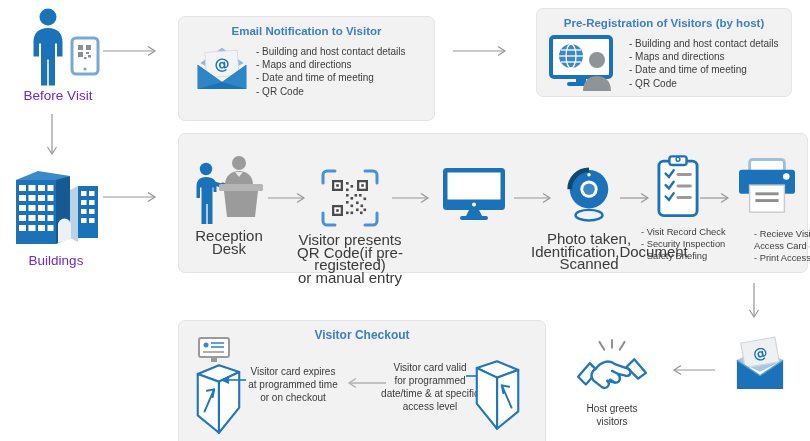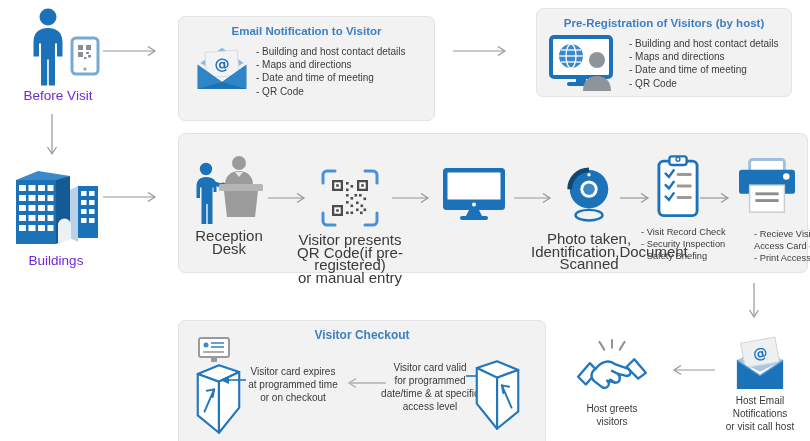--- a/index.html
+++ b/index.html
@@ -383,18 +383,15 @@
   <div class="abs" style="left:716px; top:336px; width:88px; height:102px;">
     <svg class="abs" style="left:18px; top:0px;" width="52" height="56" viewBox="0 0 54 56">
       <polygon points="3,24 27,11 51,24 27,36" fill="#a9c7e2"></polygon>
       <g transform="rotate(-10 27 16)">
         <rect x="9" y="3" width="36" height="26" fill="#eef0f2" stroke="#d3d6d9" stroke-width="1.2"></rect>
         <text x="27" y="22" font-size="15" font-weight="bold" fill="#1c72b8" text-anchor="middle" font-family="DejaVu Sans, sans-serif">@</text>
       </g>
       <polygon points="3,24 27,40 51,24 51,54 3,54" fill="#1c72b8"></polygon>
       <path d="M3 24 L27 40 L51 24" fill="none" stroke="#5ea0d6" stroke-width="1.4"></path>
     </svg>
-    <div class="note pre abs" style="left:0; top:58px; width:88px;">Host Email
-Notifications
-or visit call host</div>
   </div>
 
 </div>
 
 </body></html>

